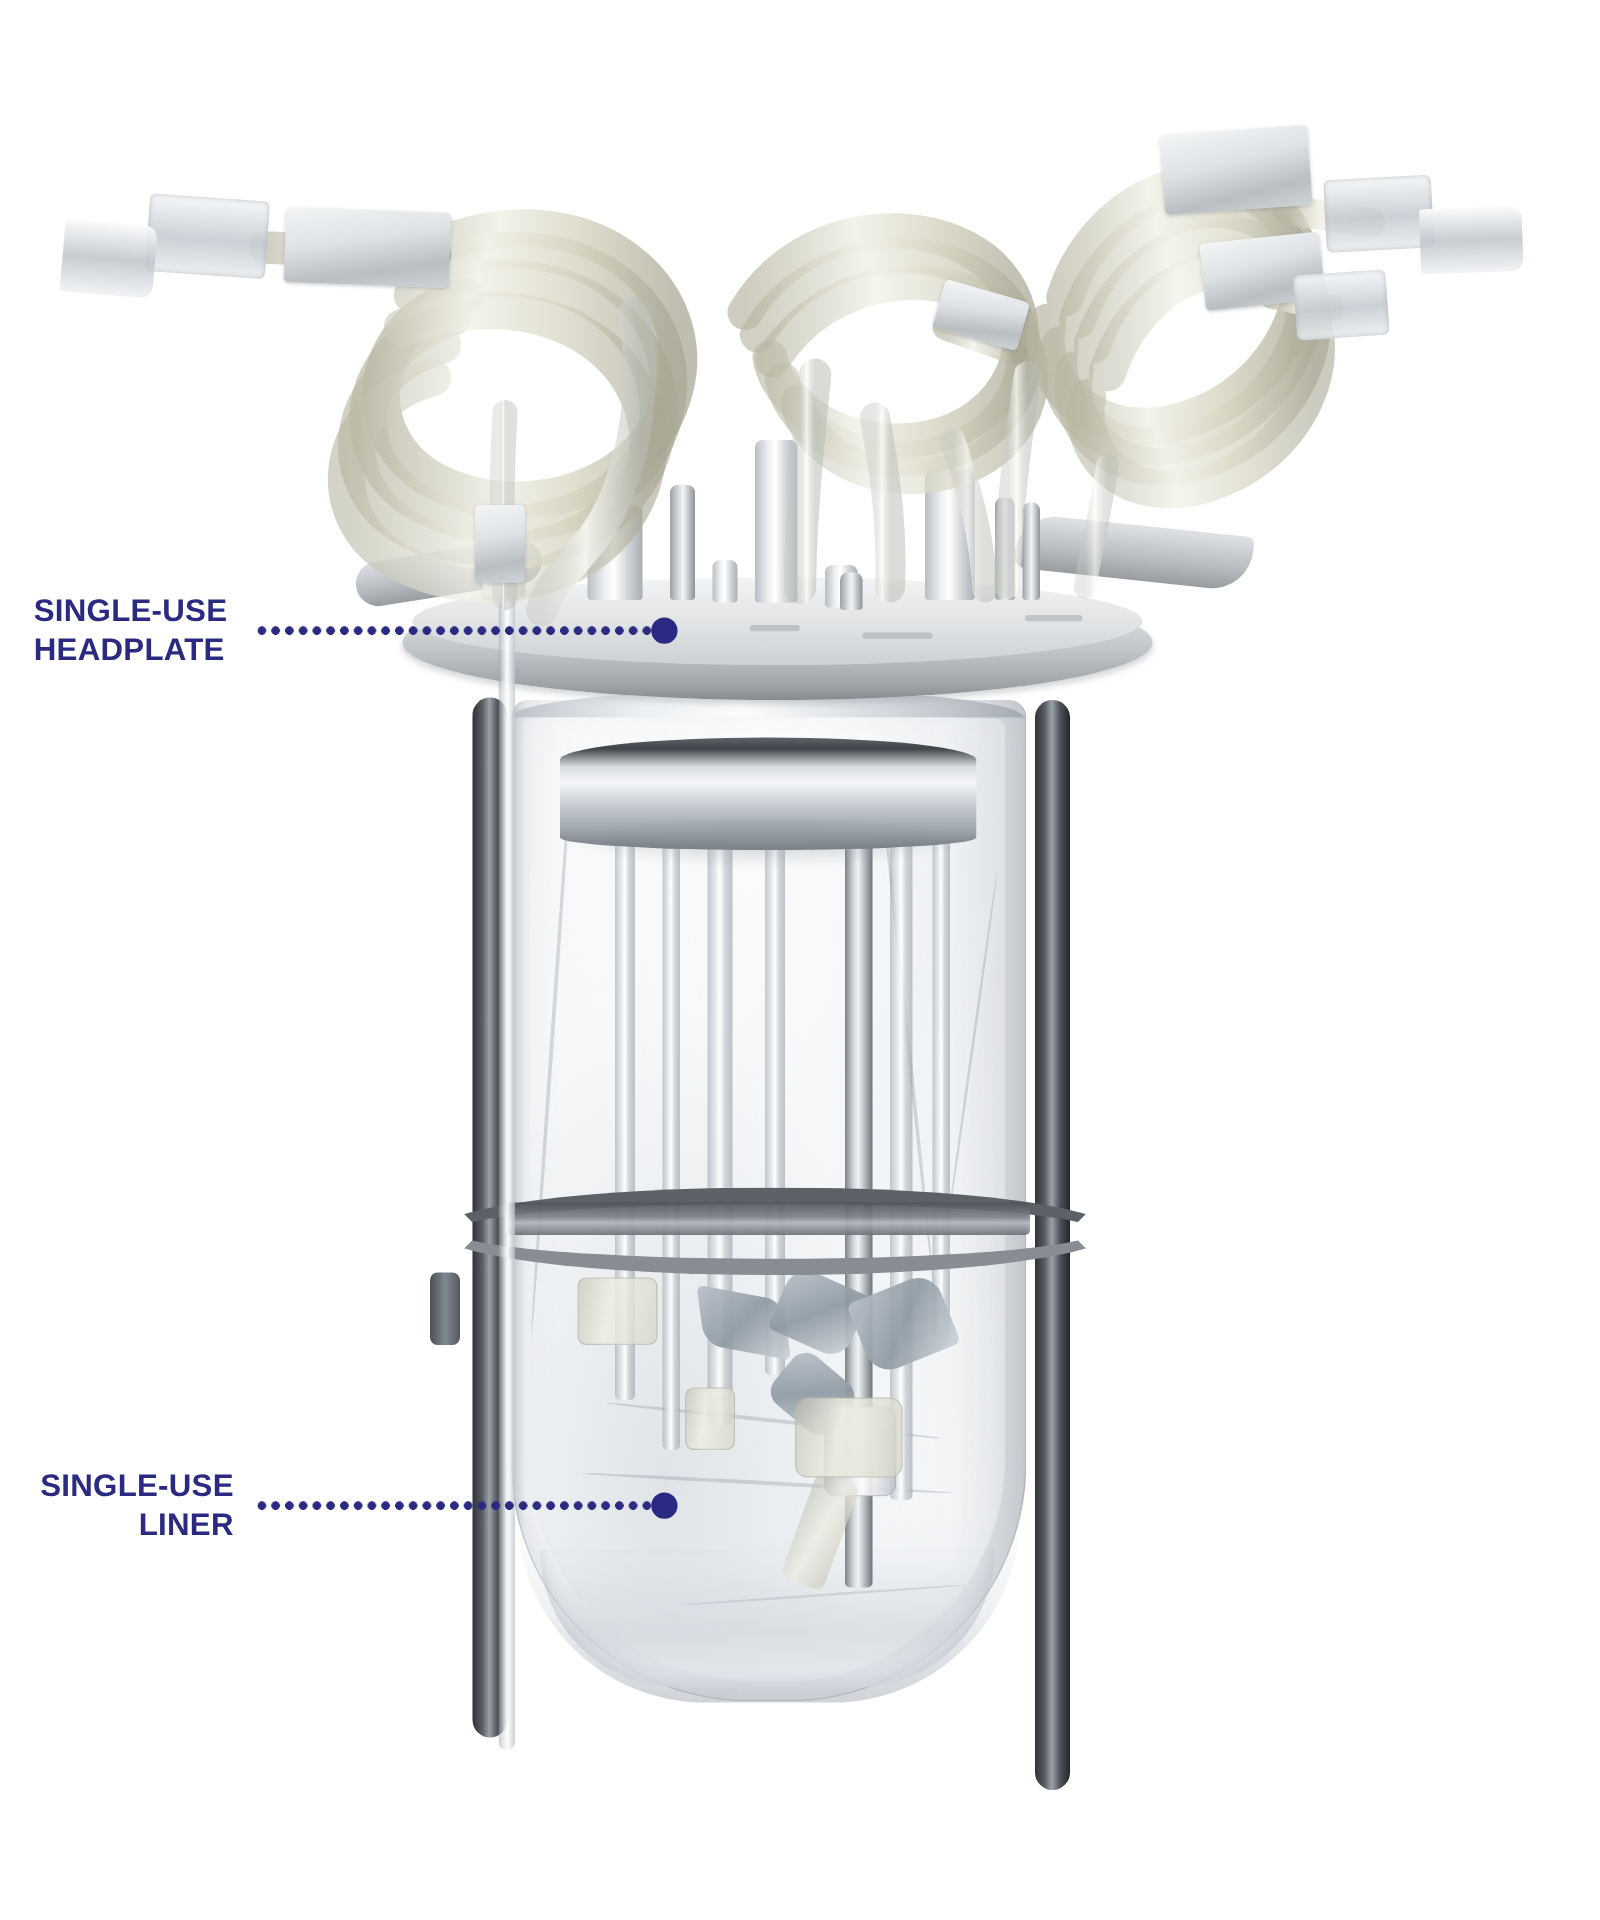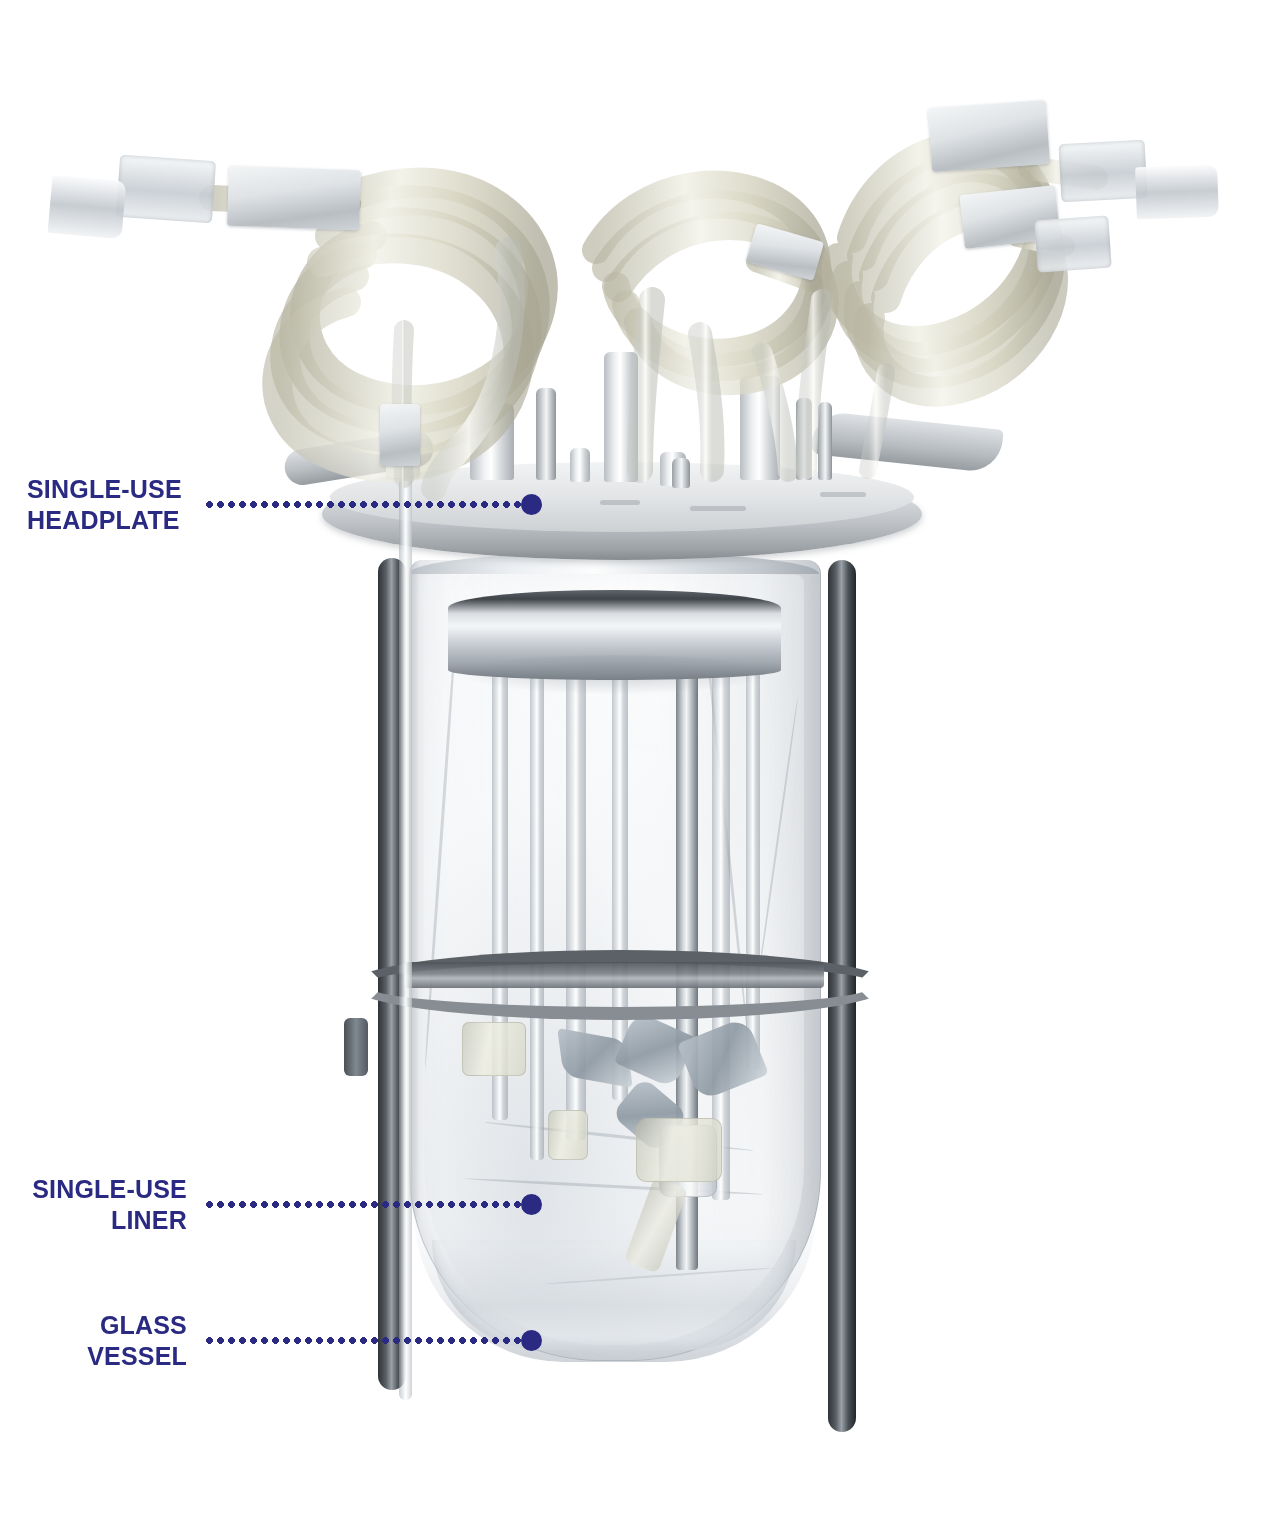--- a/index.html
+++ b/index.html
@@ -385,20 +385,14 @@
     <div class="leader-dot"></div>
   </div>
 
   <div class="callout" id="callout-liner">
     <div class="label r">SINGLE-USE
 LINER</div>
     <div class="leader"></div>
     <div class="leader-dot"></div>
   </div>
 
-  <div class="callout" id="callout-glass">
-    <div class="label r">GLASS
-VESSEL</div>
-    <div class="leader"></div>
-    <div class="leader-dot"></div>
-  </div>
 
 </div>
 
 </body></html>

